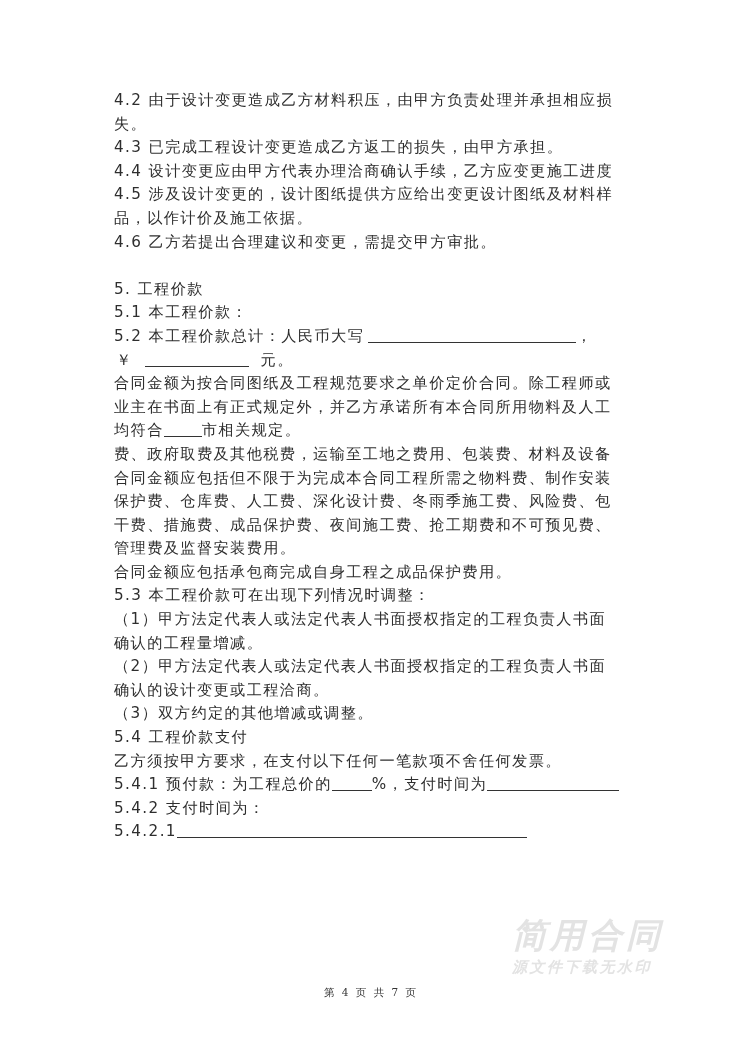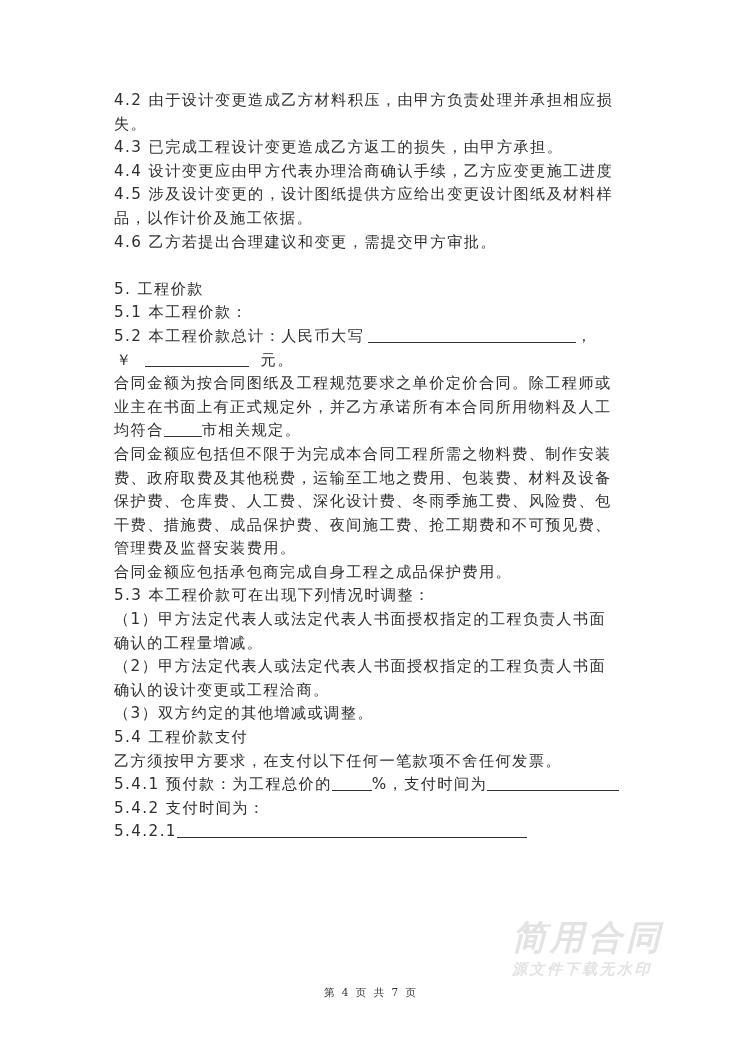--- a/index.html
+++ b/index.html
@@ -20,21 +20,21 @@
     display: inline-block; border-bottom: 1px solid #333;
     height: 15px; vertical-align: -2px;
   }
   .footer {
     position: absolute; left: 0; width: 742px; top: 986px;
     text-align: center; font-family: "DejaVu Serif", "Liberation Serif", serif;
     font-size: 10.5px; color: #333; letter-spacing: 2px;
   }
   .watermark {
     position: absolute; left: 512px; top: 918px; width: 200px;
-    font-family: Liberation Serif, serif; color: #e3e3e3;
+    font-family: Liberation Mono, monospace; color: #e3e3e3;
     font-style: italic; font-weight: bold; text-align: left;
   }
   .wm-title { font-size: 34px; letter-spacing: 4px; line-height: 40px; }
   .wm-sub { font-size: 15px; letter-spacing: 2.5px; line-height: 22px; margin-left: 0; }
 </style>
 </head>
 <body>
 
 <div class="page">
   <div class="content">
@@ -52,22 +52,22 @@
       <span>5.2 本工程价款总计：人民币大写</span><span class="ul" style="width:208px;margin-left:4px"></span><span>，</span>
     </div>
     <div class="line">
       <span style="margin-left:2px">￥</span><span class="ul" style="width:104px;margin-left:12px;margin-right:12px"></span><span>元。</span>
     </div>
     <div class="line">合同金额为按合同图纸及工程规范要求之单价定价合同。除工程师或</div>
     <div class="line">业主在书面上有正式规定外，并乙方承诺所有本合同所用物料及人工</div>
     <div class="line">
       <span>均符合</span><span class="ul" style="width:38px"></span><span>市相关规定。</span>
     </div>
+    <div class="line">费、政府取费及其他税费，运输至工地之费用、包装费、材料及设备</div>
     <div class="line">合同金额应包括但不限于为完成本合同工程所需之物料费、制作安装</div>
-    <div class="line">费、政府取费及其他税费，运输至工地之费用、包装费、材料及设备</div>
     <div class="line">保护费、仓库费、人工费、深化设计费、冬雨季施工费、风险费、包</div>
     <div class="line">干费、措施费、成品保护费、夜间施工费、抢工期费和不可预见费、</div>
     <div class="line">管理费及监督安装费用。</div>
     <div class="line">合同金额应包括承包商完成自身工程之成品保护费用。</div>
     <div class="line">5.3 本工程价款可在出现下列情况时调整：</div>
     <div class="line">（1）甲方法定代表人或法定代表人书面授权指定的工程负责人书面</div>
     <div class="line">确认的工程量增减。</div>
     <div class="line">（2）甲方法定代表人或法定代表人书面授权指定的工程负责人书面</div>
     <div class="line">确认的设计变更或工程洽商。</div>
     <div class="line">（3）双方约定的其他增减或调整。</div>

